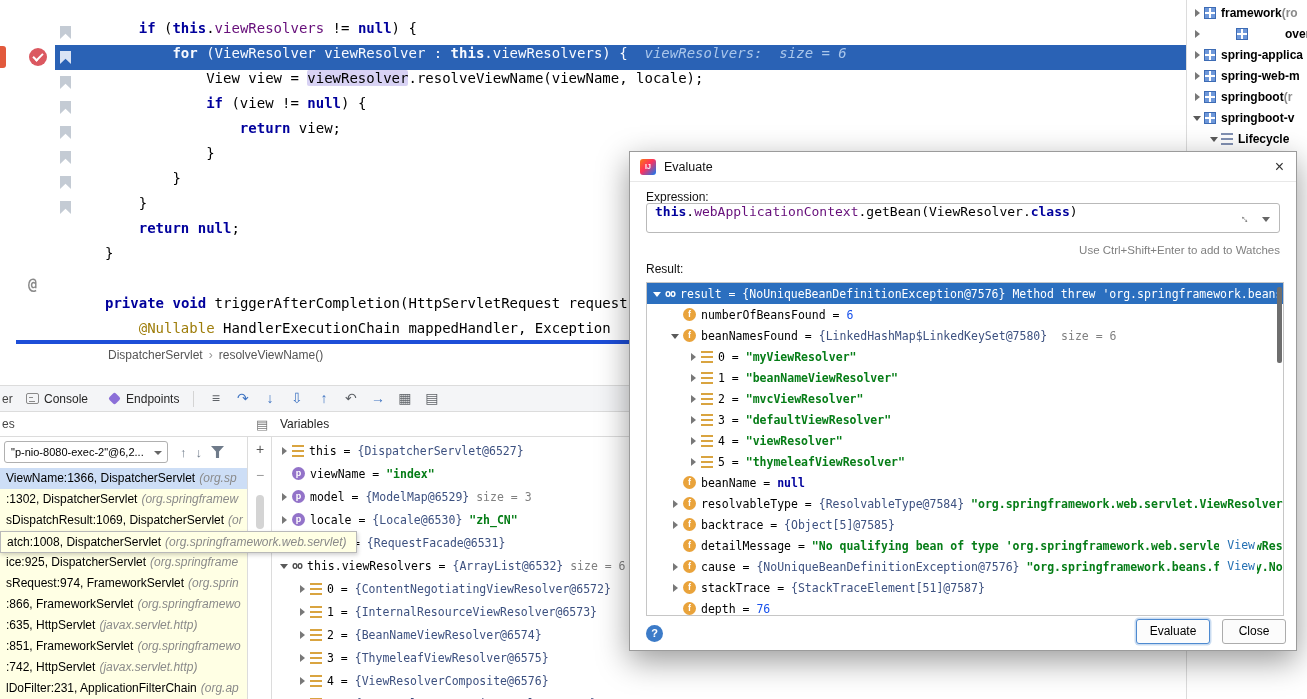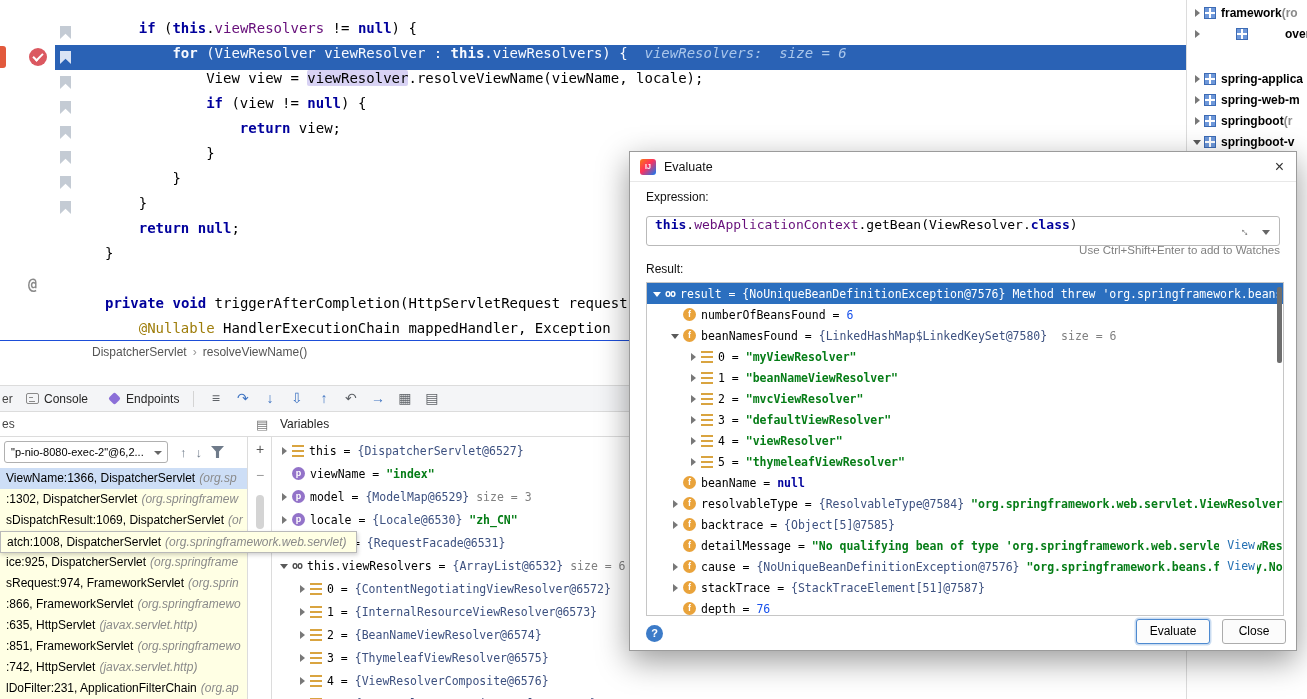--- a/index.html
+++ b/index.html
@@ -26,21 +26,21 @@
 .code-line.exec .sg{color:#F8FAFF}
 .code-line.exec .sg.h{color:#A9C6EB}
 .bookmark{position:absolute;left:60px;width:11px;height:13px;background:#C4CBD4;clip-path:polygon(0 0,100% 0,100% 100%,50% 60%,0 100%)}
 .bookmark.onexec{background:#D9E3F4}
 #bp-stripe{position:absolute;left:0;top:46px;width:6px;height:22px;background:#E2593C;border-radius:0 3px 3px 0}
 #breakpoint{position:absolute;left:29px;top:48px;width:18px;height:18px;border-radius:50%;background:#DB5860}
 #breakpoint::after{content:"";position:absolute;left:4px;top:5px;width:8px;height:4px;border-left:2px solid #fff;border-bottom:2px solid #fff;transform:rotate(-45deg)}
 #gutter-at{position:absolute;left:28px;top:276px;font:bold 15px "DejaVu Sans Mono",monospace;color:#8A8A8A}
 
 
-#breadcrumb-bar{position:absolute;left:0;top:340px;width:1186px;height:22px;background:#fff;border-top:1px solid #1d4ed8;line-height:22px;color:#555;padding-left:92px}
+#breadcrumb-bar{position:absolute;left:16px;top:340px;width:1186px;height:22px;background:#fff;border-top:4px solid #1d4ed8;line-height:22px;color:#555;padding-left:92px}
 #breadcrumb-bar .crumb{margin-right:6px}
 #breadcrumb-bar .crumb-sep{margin-right:6px;color:#999}
 
 
 #debug-toolbar{position:absolute;left:0;top:385px;width:1186px;height:27px;background:#F4F5F7;border-top:1px solid #DCDCDC;border-bottom:1px solid #DCDCDC;display:flex;align-items:center}
 #cut-tab{width:16px;text-align:left;padding-left:2px;color:#444}
 .dbg-tab{display:flex;align-items:center;height:25px;padding:0 10px;color:#262626}
 .icon-block{display:inline-block}
 .console-icon{width:13px;height:11px;border:1px solid #8A8A8A;border-radius:2px;margin-right:5px;background:linear-gradient(#8A8A8A,#8A8A8A) 2px 7px/6px 1px no-repeat,linear-gradient(#8A8A8A,#8A8A8A) 2px 3px/4px 1px no-repeat}
 .endpoints-icon{width:9px;height:9px;background:#8B6FD8;transform:rotate(45deg);border-radius:2px;margin:0 7px 0 2px}
@@ -96,21 +96,21 @@
 .lifecycle-icon{width:12px;height:12px;flex:none;margin-right:5px;background:repeating-linear-gradient(to bottom,#8291B3 0 2px,rgba(0,0,0,0) 2px 5px)}
 
 
 #evaluate-dialog{position:absolute;left:629px;top:151px;width:668px;height:500px;background:#fff;border:1px solid #9B9B9B;box-shadow:0 10px 30px rgba(0,0,0,.4);z-index:10}
 #dlg-titlebar{position:absolute;left:0;top:0;right:0;height:30px;background:#fff;border-bottom:1px solid #E8E8E8}
 #dlg-icon{position:absolute;left:10px;top:7px;width:16px;height:16px;border-radius:3px;background:linear-gradient(135deg,#F97A12,#FE315D 45%,#087CFA);color:#fff;font:bold 7px/16px "Liberation Sans",sans-serif;text-align:center}
 #dlg-title{position:absolute;left:34px;top:0;line-height:30px;font-size:12.5px;color:#111}
 #dlg-close{position:absolute;right:12px;top:0;line-height:30px;font-size:16px;color:#333}
 #expr-label,#result-label{position:absolute;left:16px;color:#111}
 #expr-label{top:38px}
-#expr-box{position:absolute;left:16px;top:64px;right:16px;height:30px;border:1px solid #B9B9B9;border-radius:3px;background:#fff}
+#expr-box{position:absolute;left:16px;top:51px;right:16px;height:30px;border:1px solid #B9B9B9;border-radius:3px;background:#fff}
 #expr-segs{position:absolute;left:8px;top:0;right:46px;line-height:28px;font:13px "DejaVu Sans Mono",monospace;white-space:nowrap;overflow:hidden}
 #expr-expand{position:absolute;right:26px;top:7px;width:14px;height:14px;color:#7B7B7B;transform:rotate(45deg);font-size:12px;line-height:14px;text-align:center}
 #expr-combo-arrow{position:absolute;right:9px;top:13px;width:0;height:0;border-top:5px solid #666;border-left:4px solid transparent;border-right:4px solid transparent}
 #watches-hint{position:absolute;right:16px;top:92px;font-size:11.5px;color:#808080}
 #result-label{top:110px}
 #result-box{position:absolute;left:16px;top:130px;right:12px;bottom:34px;border:1px solid #C6C6C6;background:#fff;overflow:hidden}
 #result-rows{position:absolute;left:0;top:0;right:0;bottom:0}
 .result-row{height:21px;position:relative}
 .result-row.sel{background:#2B6FBF}
 .result-row.sel .sg{color:#fff}
@@ -246,21 +246,21 @@
         <span class="module-icon"></span>
         <span class="pt-label">framework</span>
         <span class="suffix"> (ro</span>
       </div>
       <div class="pt-row" style="padding-left: 4px; gap: 32px;">
         <span class="chev closed"></span>
         <span class="module-icon"></span>
         <span class="pt-label">overview</span>
         <span class="suffix"> (roo</span>
       </div>
-      <div class="pt-row" style="padding-left: 4px; margin-top: 24px;">
+      <div class="pt-row" style="padding-left: 4px;">
         <span class="chev closed"></span>
         <span class="module-icon"></span>
         <span class="pt-label">spring-applica</span>
       </div>
       <div class="pt-row" style="padding-left: 4px;">
         <span class="chev closed"></span>
         <span class="module-icon"></span>
         <span class="pt-label">spring-web-m</span>
       </div>
       <div class="pt-row" style="padding-left: 4px;">

